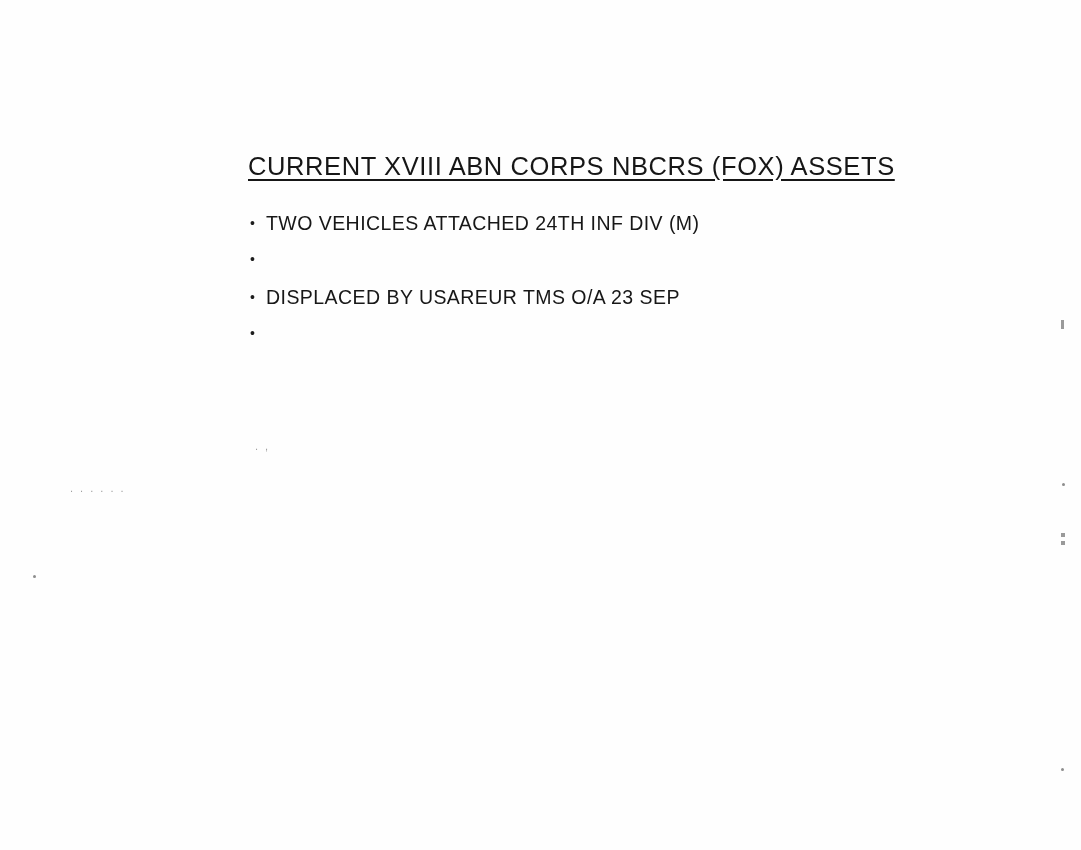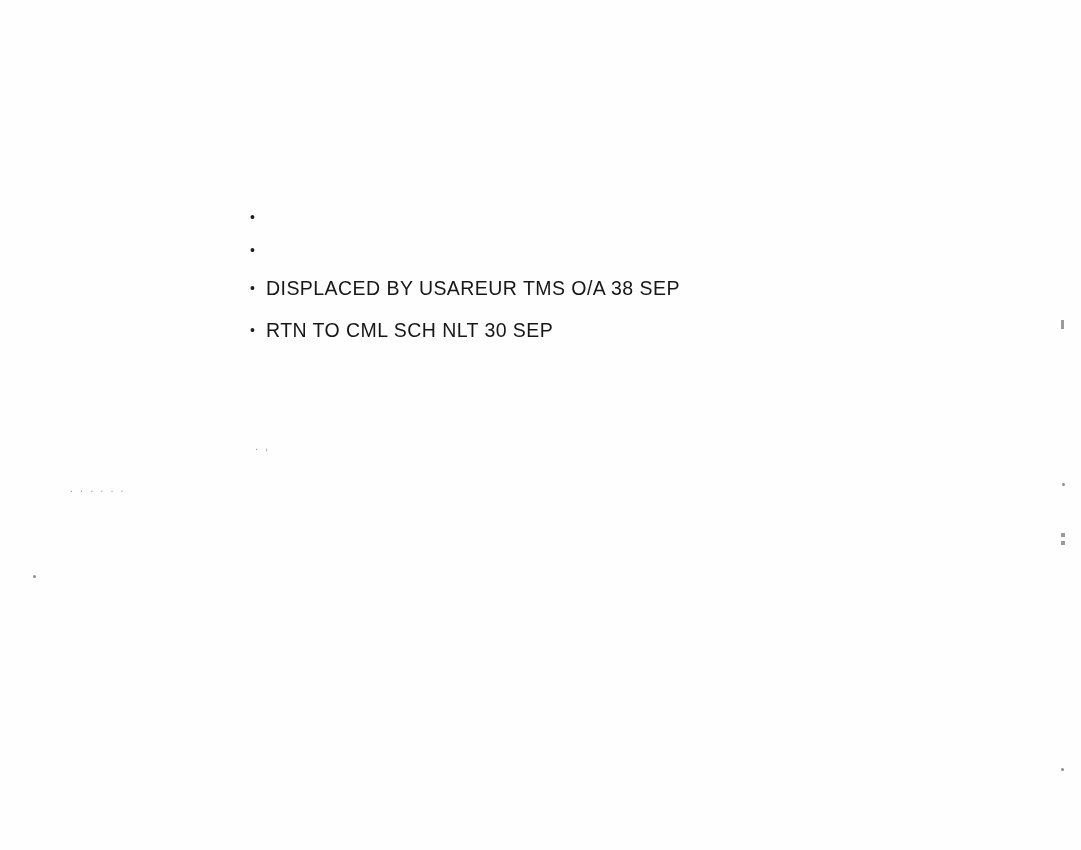--- a/index.html
+++ b/index.html
@@ -85,35 +85,36 @@
     font-size: 11px;
     letter-spacing: 2px;
     font-family: "Liberation Sans", sans-serif;
   }
 </style>
 </head>
 <body>
 
 <div class="page">
 
+  <div class="slide-title">CURRENT XVIII ABN CORPS NBCRS (FOX) ASSETS</div>
 
   <ul class="bullet-list">
     <li class="bullet-item">
       <span class="bullet-dot">•</span>
+      <span class="bullet-text">TWO VEHICLES ATTACHED 24TH INF DIV (M)</span>
     </li>
     <li class="bullet-item">
       <span class="bullet-dot">•</span>
     </li>
     <li class="bullet-item">
       <span class="bullet-dot">•</span>
-      <span class="bullet-text">DISPLACED BY USAREUR TMS O/A 38 SEP</span>
+      <span class="bullet-text">DISPLACED BY USAREUR TMS O/A 23 SEP</span>
     </li>
     <li class="bullet-item">
       <span class="bullet-dot">•</span>
-      <span class="bullet-text">RTN TO CML SCH NLT 30 SEP</span>
     </li>
   </ul>
 
   <div class="faint" style="left:255px; top:440px;">. ,</div>
   <div class="faint" style="left:70px; top:482px;">. .  . . . .</div>
 
   <div class="speck" style="left:33px; top:575px; width:3px; height:3px;"></div>
   <div class="speck" style="left:1062px; top:483px; width:3px; height:3px;"></div>
   <div class="speck" style="left:1061px; top:768px; width:3px; height:3px;"></div>
   <div class="dash" style="left:1061px; top:320px; width:3px; height:9px;"></div>

